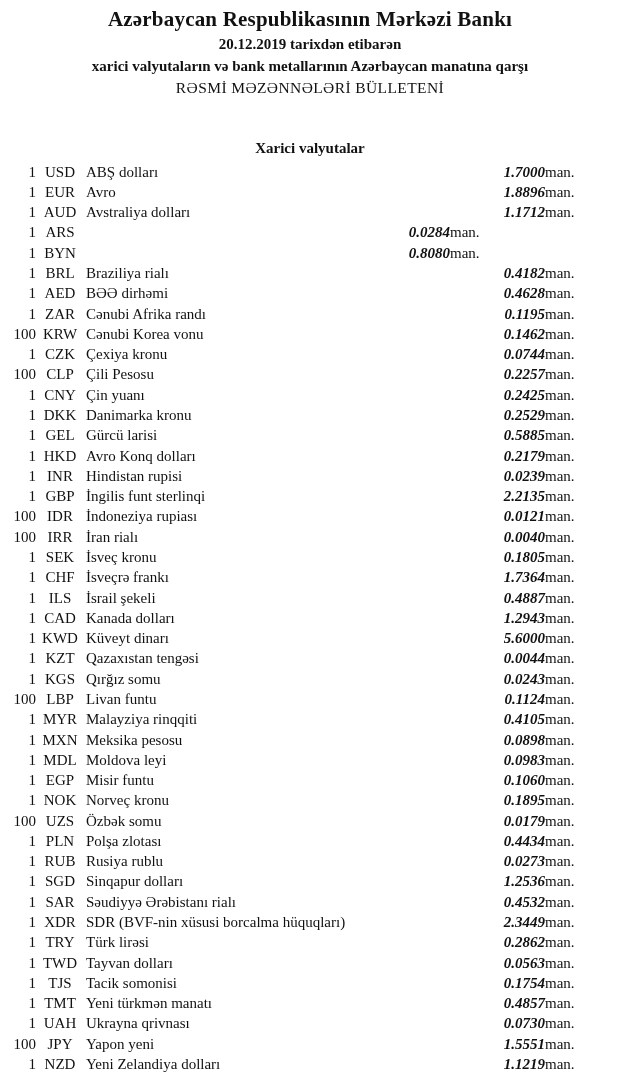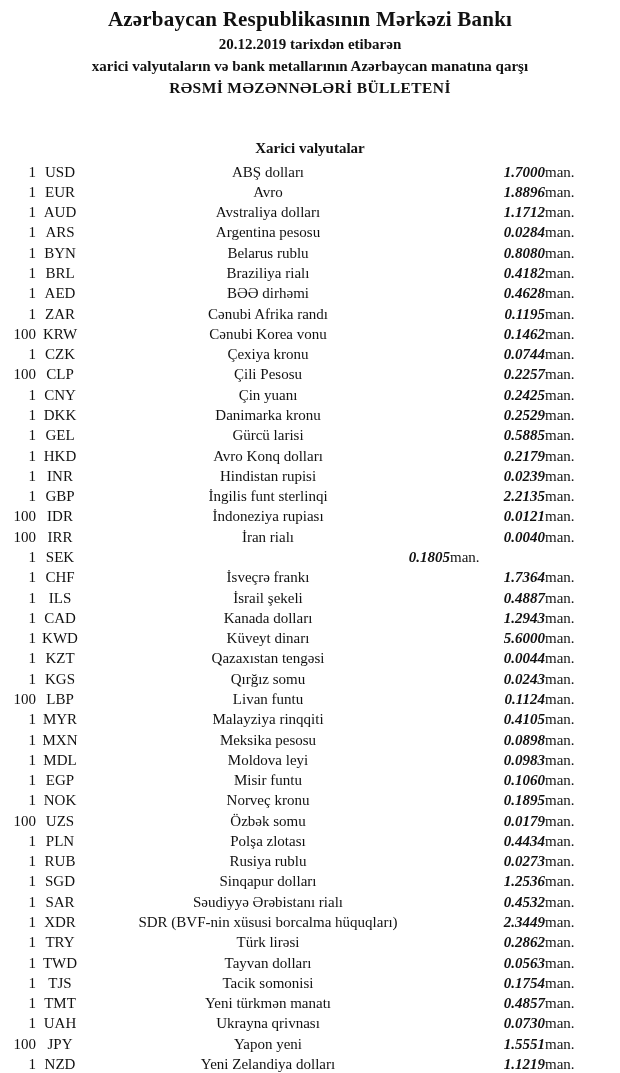--- a/index.html
+++ b/index.html
@@ -24,21 +24,21 @@
     line-height: 27px;
     letter-spacing: 0.2px;
   }
   .doc-sub {
     font-size: 15px;
     font-weight: bold;
     line-height: 22px;
   }
   .doc-bulletin {
     font-size: 15.5px;
-    font-weight: bold;
+    font-weight: normal;
     line-height: 22px;
     letter-spacing: 0.4px;
   }
   .section-title {
     margin-top: 38px;
     text-align: center;
     font-size: 15px;
     font-weight: bold;
     line-height: 22px;
   }
@@ -48,21 +48,21 @@
   }
   .row {
     display: grid;
     grid-template-columns: 36px 48px 1fr 95px 52px;
     height: 20.29px;
     align-items: center;
     font-size: 15px;
   }
   .cell-qty   { text-align: right; }
   .cell-code  { text-align: center; }
-  .cell-name  { text-align: center; padding-left: 2px; }
+  .cell-name  { text-align: left; padding-left: 2px; }
   .cell-rate  { text-align: right; font-weight: bold; font-style: italic; }
   .cell-unit  { text-align: left; padding-left: 0; }
 </style>
 </head>
 <body>
 
 <div class="doc">
 
   <div class="doc-header">
     <div class="doc-title">Azərbaycan Respublikasının Mərkəzi Bankı</div>
@@ -94,29 +94,27 @@
     <span class="cell-qty">1</span>
     <span class="cell-code">AUD</span>
     <span class="cell-name">Avstraliya dolları</span>
     <span class="cell-rate">1.1712</span>
     <span class="cell-unit">man.</span>
   </div>
 
   <div class="row">
     <span class="cell-qty">1</span>
     <span class="cell-code">ARS</span>
-    <span class="cell-name">Argentina pesosu</span>
     <span class="cell-rate">0.0284</span>
     <span class="cell-unit">man.</span>
   </div>
 
   <div class="row">
     <span class="cell-qty">1</span>
     <span class="cell-code">BYN</span>
-    <span class="cell-name">Belarus rublu</span>
     <span class="cell-rate">0.8080</span>
     <span class="cell-unit">man.</span>
   </div>
 
   <div class="row">
     <span class="cell-qty">1</span>
     <span class="cell-code">BRL</span>
     <span class="cell-name">Braziliya rialı</span>
     <span class="cell-rate">0.4182</span>
     <span class="cell-unit">man.</span>
@@ -222,20 +220,21 @@
     <span class="cell-qty">100</span>
     <span class="cell-code">IRR</span>
     <span class="cell-name">İran rialı</span>
     <span class="cell-rate">0.0040</span>
     <span class="cell-unit">man.</span>
   </div>
 
   <div class="row">
     <span class="cell-qty">1</span>
     <span class="cell-code">SEK</span>
+    <span class="cell-name">İsveç kronu</span>
     <span class="cell-rate">0.1805</span>
     <span class="cell-unit">man.</span>
   </div>
 
   <div class="row">
     <span class="cell-qty">1</span>
     <span class="cell-code">CHF</span>
     <span class="cell-name">İsveçrə frankı</span>
     <span class="cell-rate">1.7364</span>
     <span class="cell-unit">man.</span>

